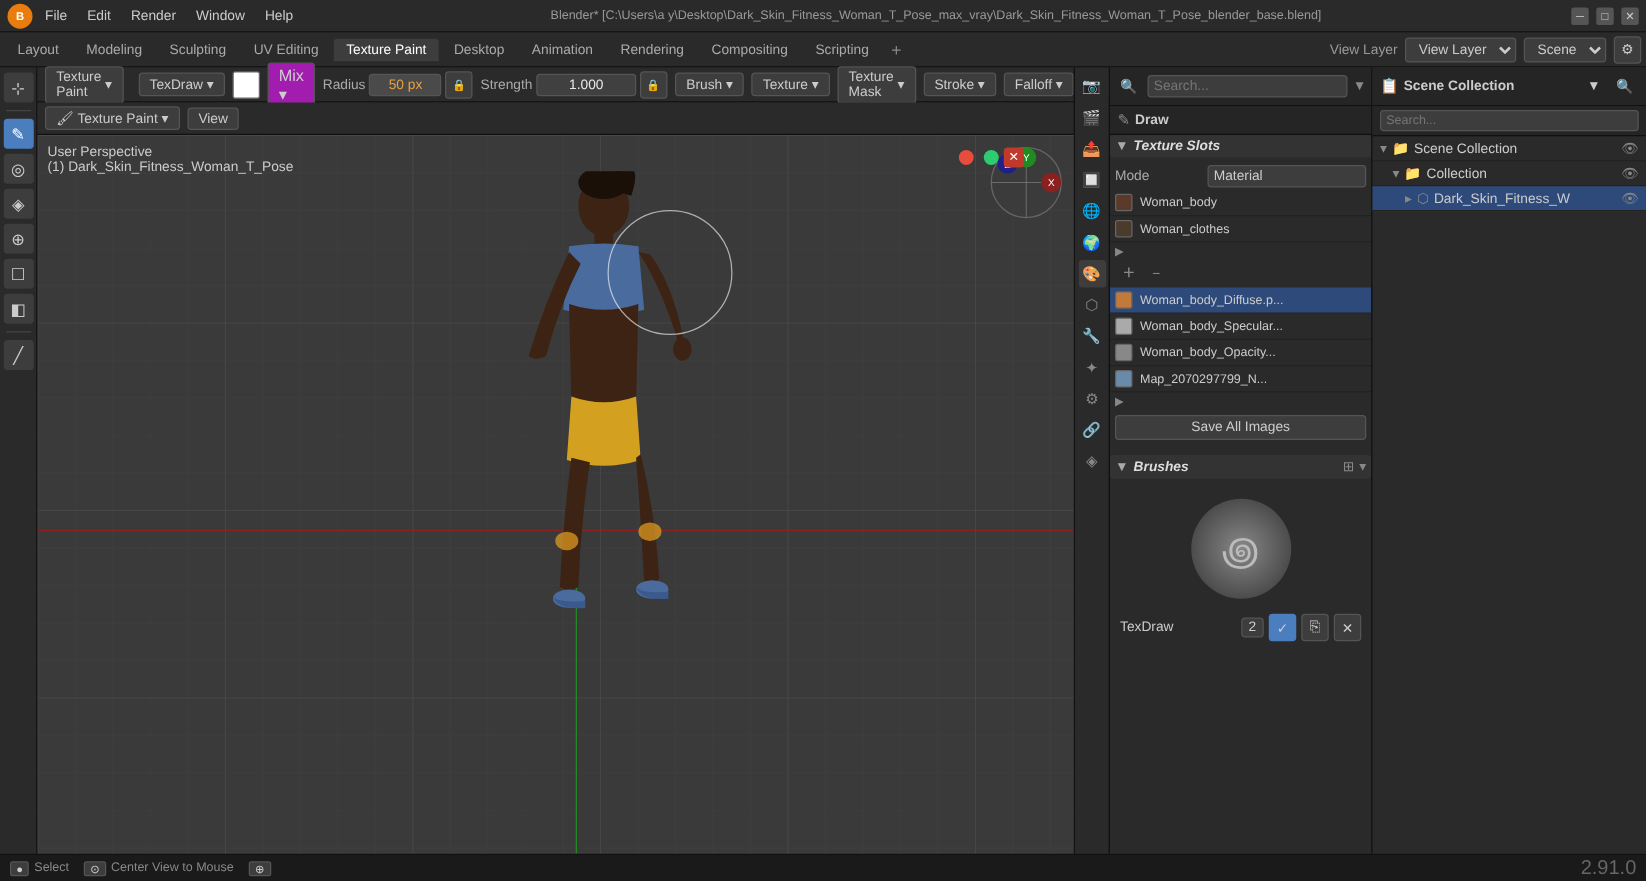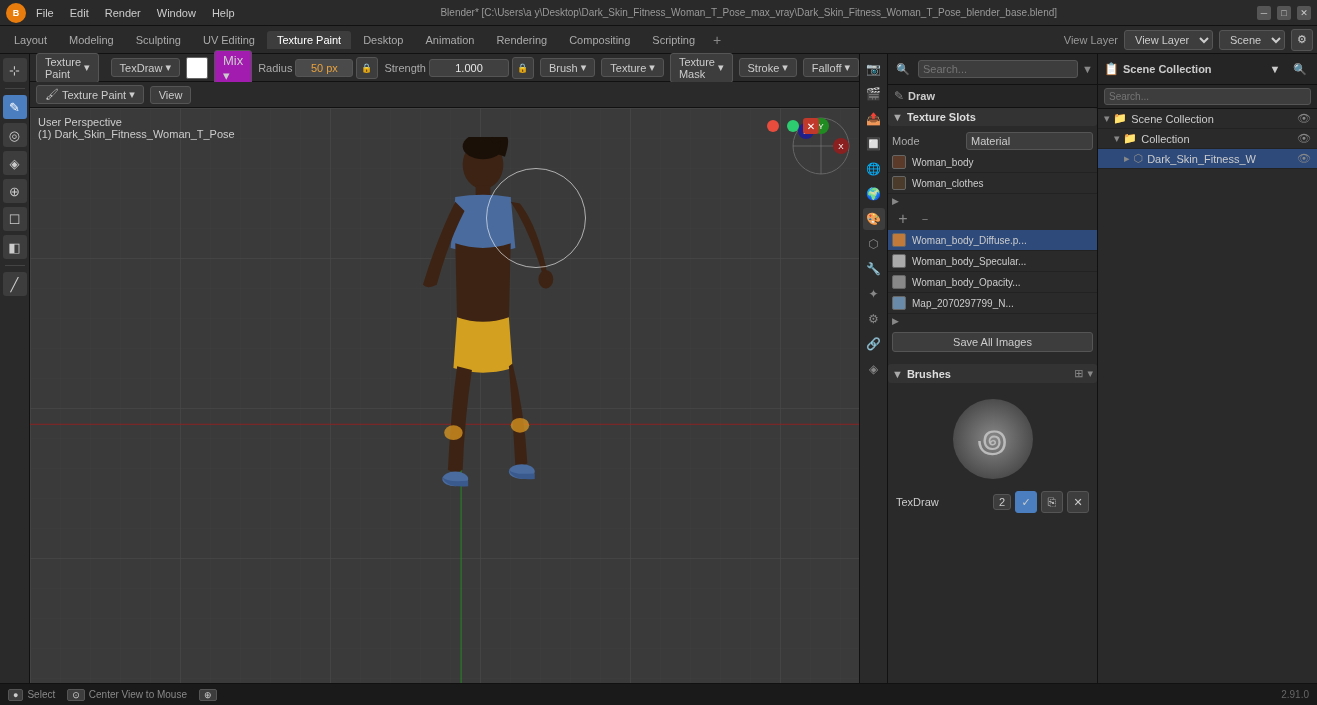--- a/index.html
+++ b/index.html
@@ -379,20 +379,21 @@
       background: #333;
       border-radius: 3px;
       cursor: pointer;
       gap: 4px;
       margin-bottom: 4px;
     }
     .prop-section-title {
       font-size: 11px;
       color: #ddd;
       font-weight: bold;
+      font-style: italic;
     }
     .prop-row {
       display: flex;
       align-items: center;
       padding: 2px 4px;
       gap: 4px;
     }
     .prop-row-label {
       color: #aaa;
       font-size: 11px;
@@ -490,21 +491,21 @@
     .status-key {
       background: #3d3d3d;
       border: 1px solid #555;
       padding: 0 4px;
       border-radius: 2px;
       font-size: 9px;
       color: #ccc;
     }
     .version-label {
       margin-left: auto;
-      font-size: 10px;
+      font-size: 16px;
       color: #666;
     }
 
     
     #vp-subheader {
       display: flex;
       align-items: center;
       background: #2a2a2a;
       height: 26px;
       padding: 0 6px;

